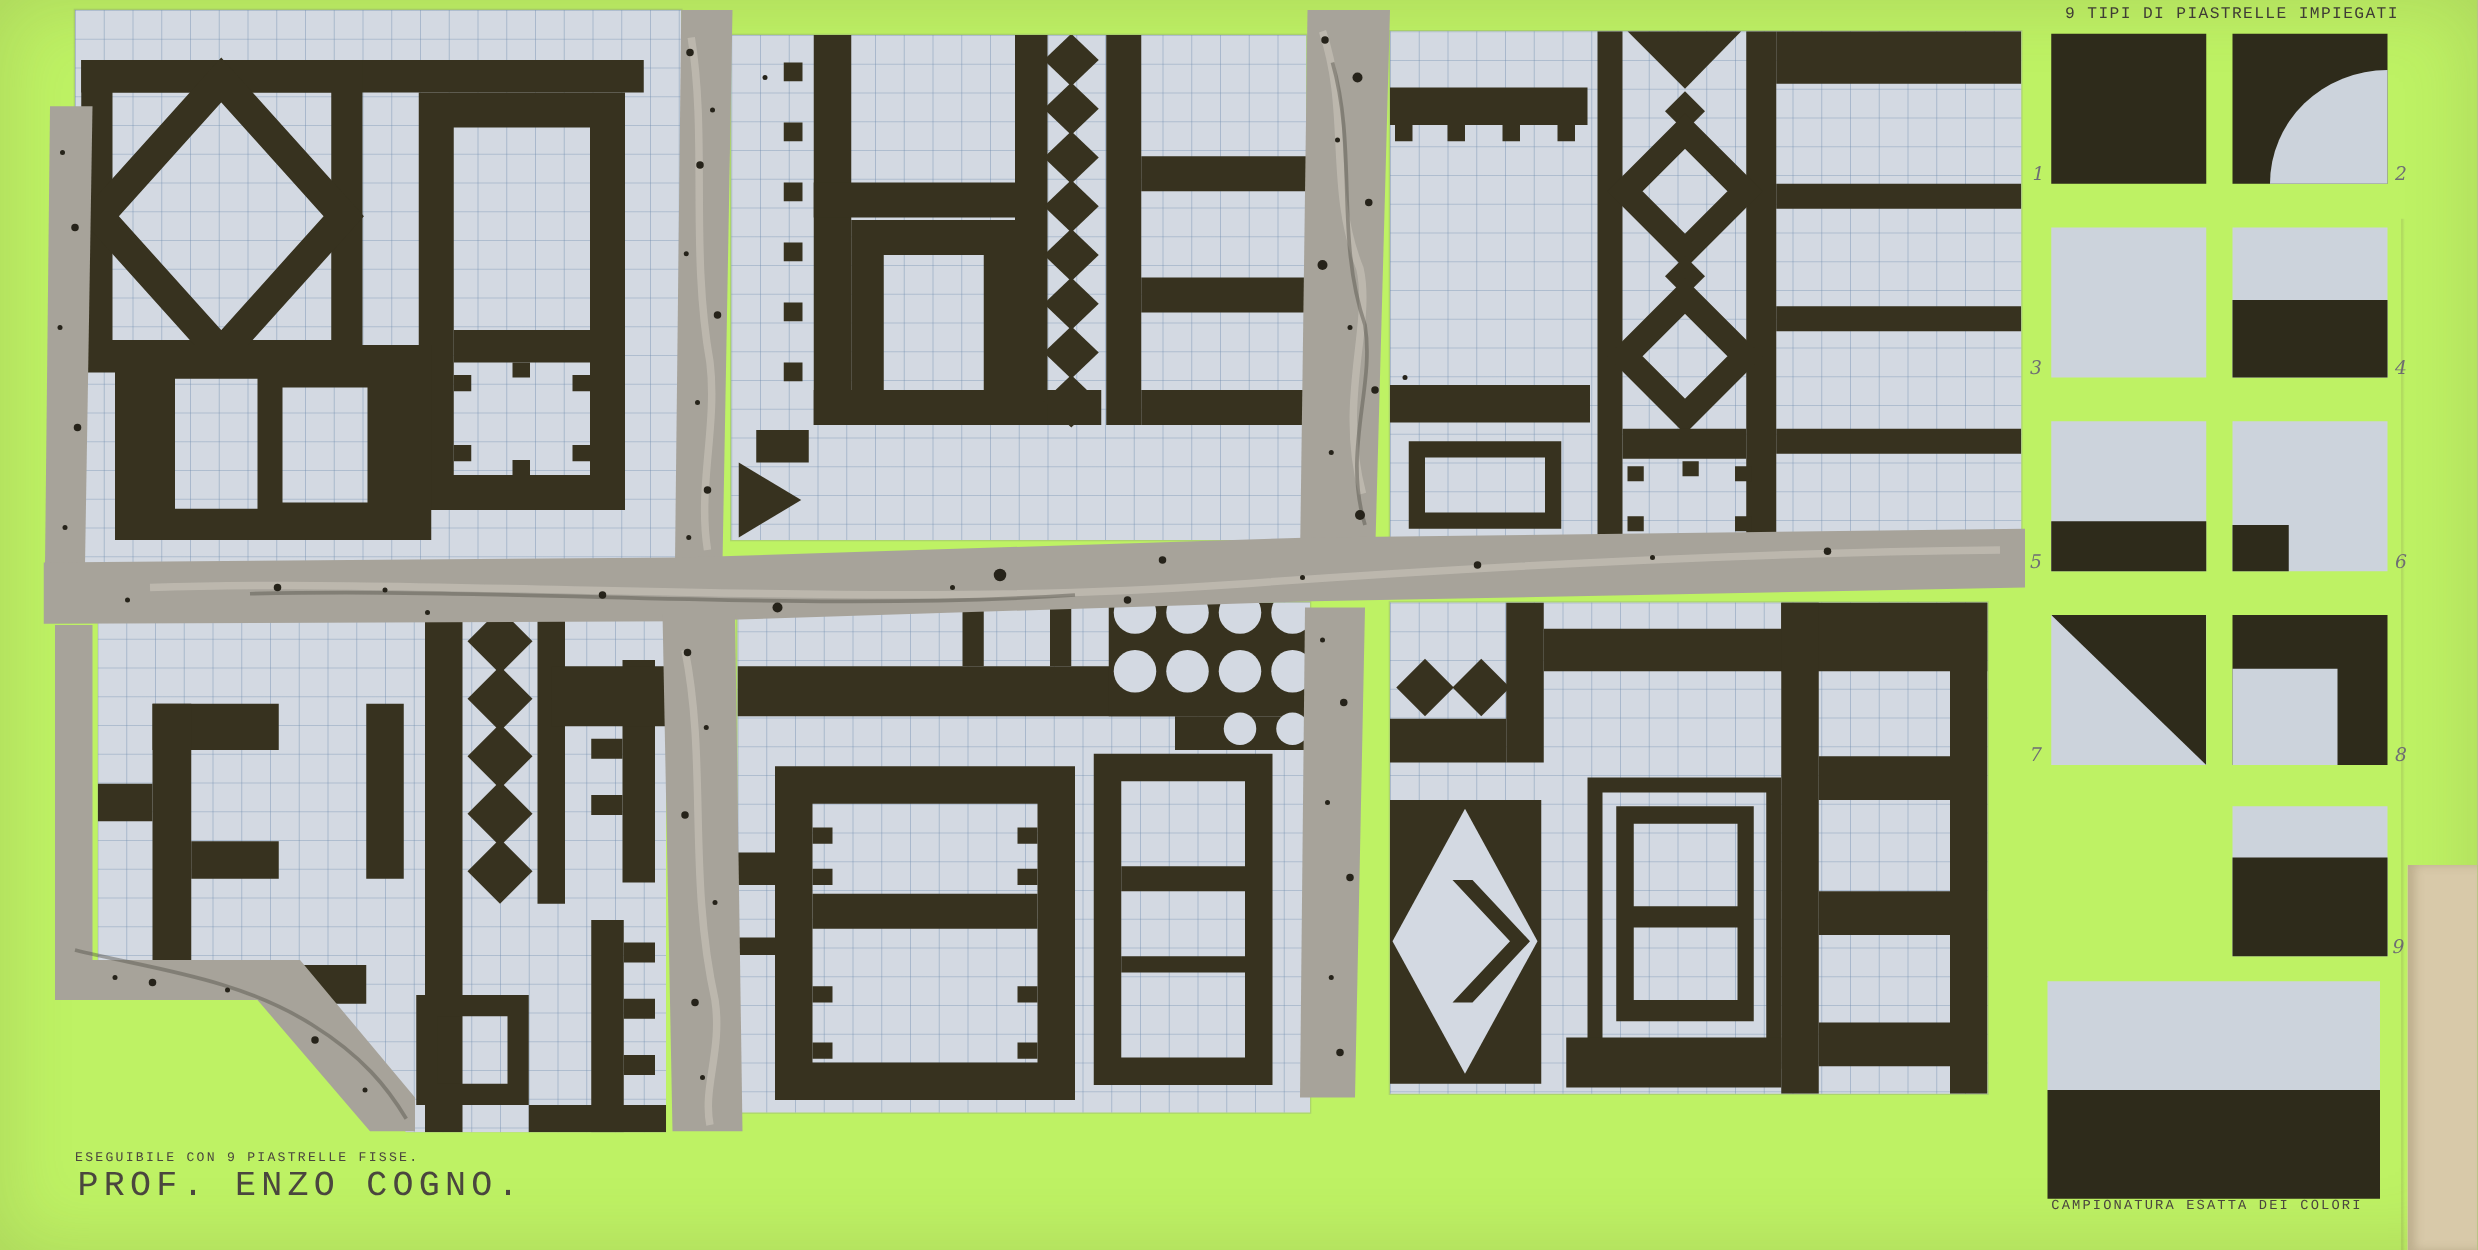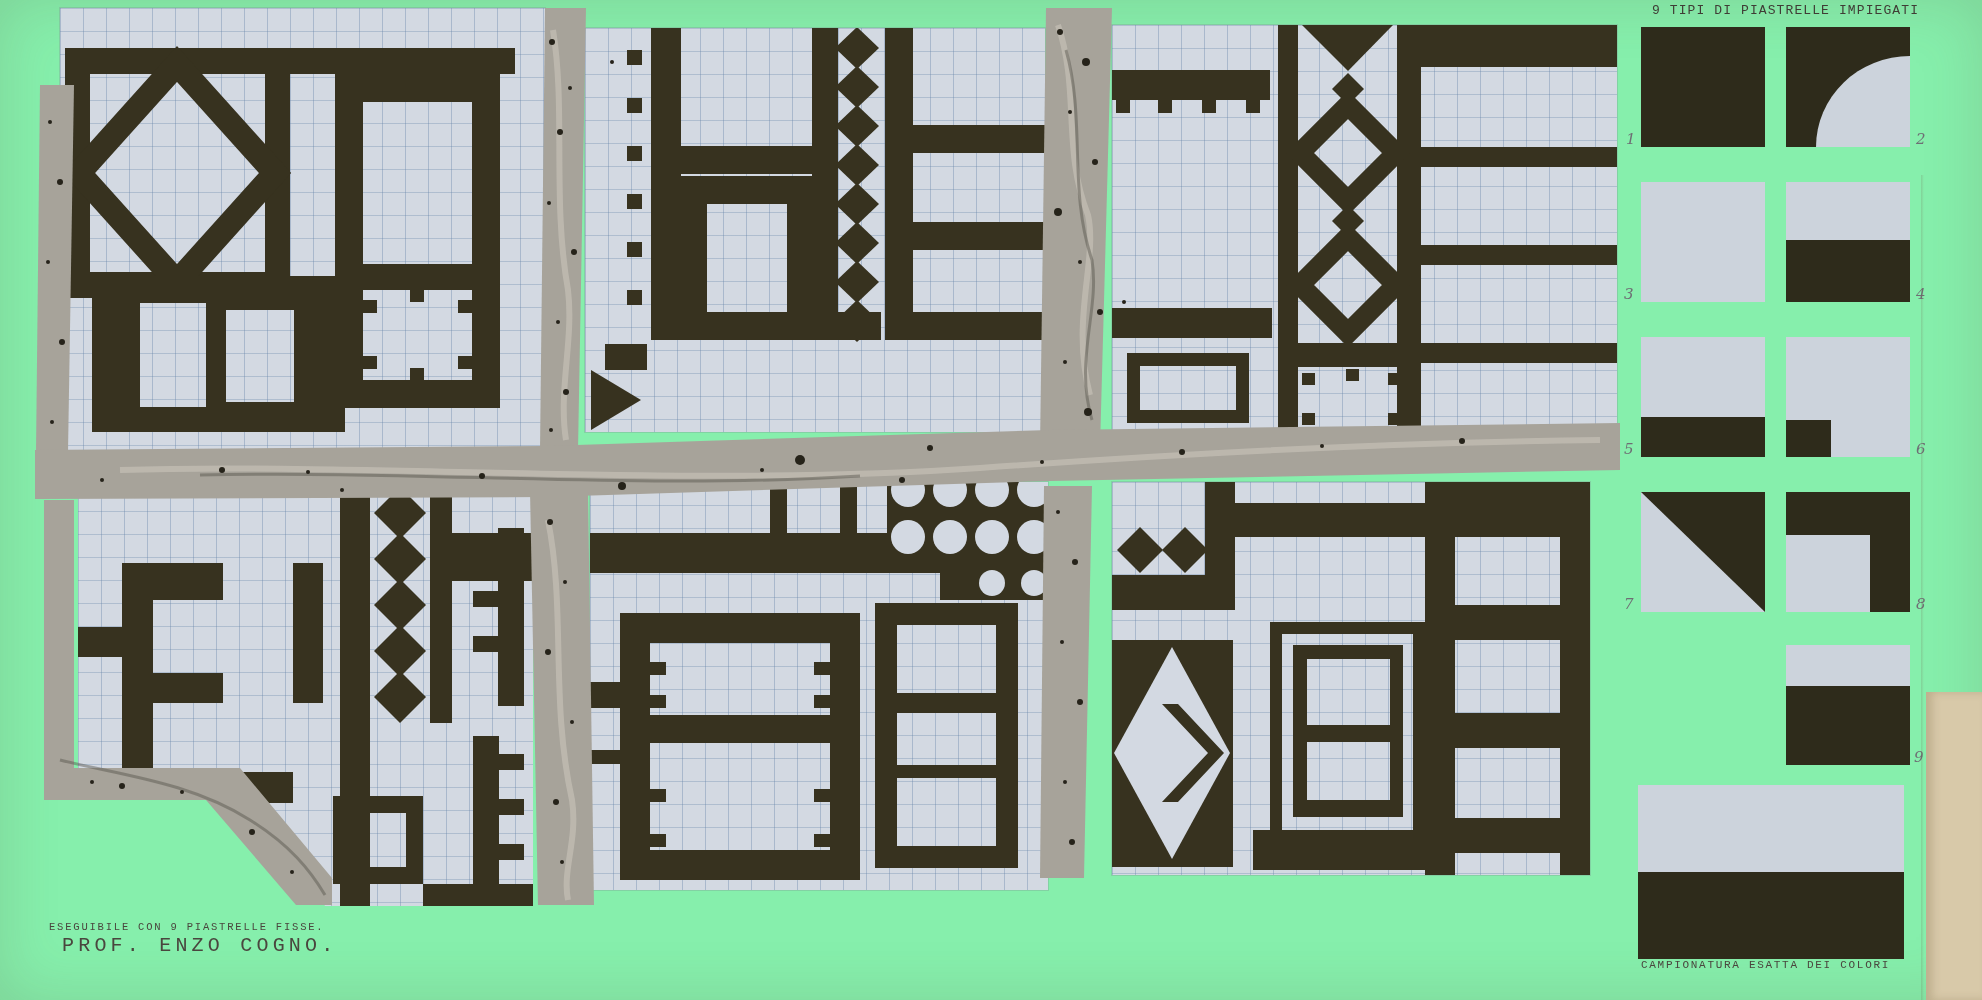--- a/index.html
+++ b/index.html
@@ -1,16 +1,16 @@
 <!DOCTYPE html>
 <html><head>
 <meta charset="utf-8">
 <style>
   html,body{margin:0;padding:0;background:#b9b4a6;}
-  .canvas{position:relative;width:1982px;height:1000px;background:#86efac;overflow:hidden;
+  .canvas{position:relative;width:1982px;height:1000px;background:#bef264;overflow:hidden;
           font-family:"Liberation Mono",monospace;box-shadow:inset 0 0 60px rgba(90,80,55,.18);}
   
   .panel{position:absolute;background-color:#D3D9E2;
     background-image:
       linear-gradient(to right, rgba(105,135,170,.40) 1px, transparent 1px),
       linear-gradient(to bottom, rgba(105,135,170,.34) 1px, transparent 1px);
     background-size:23px 23px;box-shadow:0 0 0 1px rgba(120,125,135,.25);}
   .panel svg{position:absolute;left:0;top:0;}
   .ink{fill:#37321F;}
   .lite{fill:#D3D9E2;}
@@ -27,22 +27,22 @@
   .tile .sub{position:absolute;}
   .num{position:absolute;font-family:"DejaVu Serif",serif;font-style:italic;
        font-size:15px;color:#6E6E74;}
   
   .swatch{position:absolute;left:1638px;width:266px;}
   
   .tw{position:absolute;color:#4A463E;white-space:nowrap;}
   .heading{left:1652px;top:3px;font-size:13px;letter-spacing:1.1px;color:#3F3C35;}
   .caption{left:1641px;top:959px;font-size:11px;letter-spacing:1.7px;}
   .t1{left:62px;top:896px;font-size:19px;letter-spacing:2.6px;}
-  .t2{left:49px;top:921px;font-size:10.5px;letter-spacing:1.8px;}
-  .t3{left:62px;top:934px;font-size:20px;letter-spacing:4.2px;}
+  .t2{left:60px;top:921px;font-size:10.5px;letter-spacing:1.8px;}
+  .t3{left:62px;top:934px;font-size:28px;letter-spacing:4.2px;}
   
   .tan-strip{position:absolute;left:1926px;top:692px;width:56px;height:308px;
              background:#D8C9A9;box-shadow:inset 6px 0 8px rgba(110,95,60,.25);}
   .crease{position:absolute;left:1921px;top:175px;width:3px;height:825px;
           background:linear-gradient(to right, rgba(110,100,75,.22), rgba(0,0,0,0));}
 </style>
 </head>
 <body>
 
 <div class="canvas">

